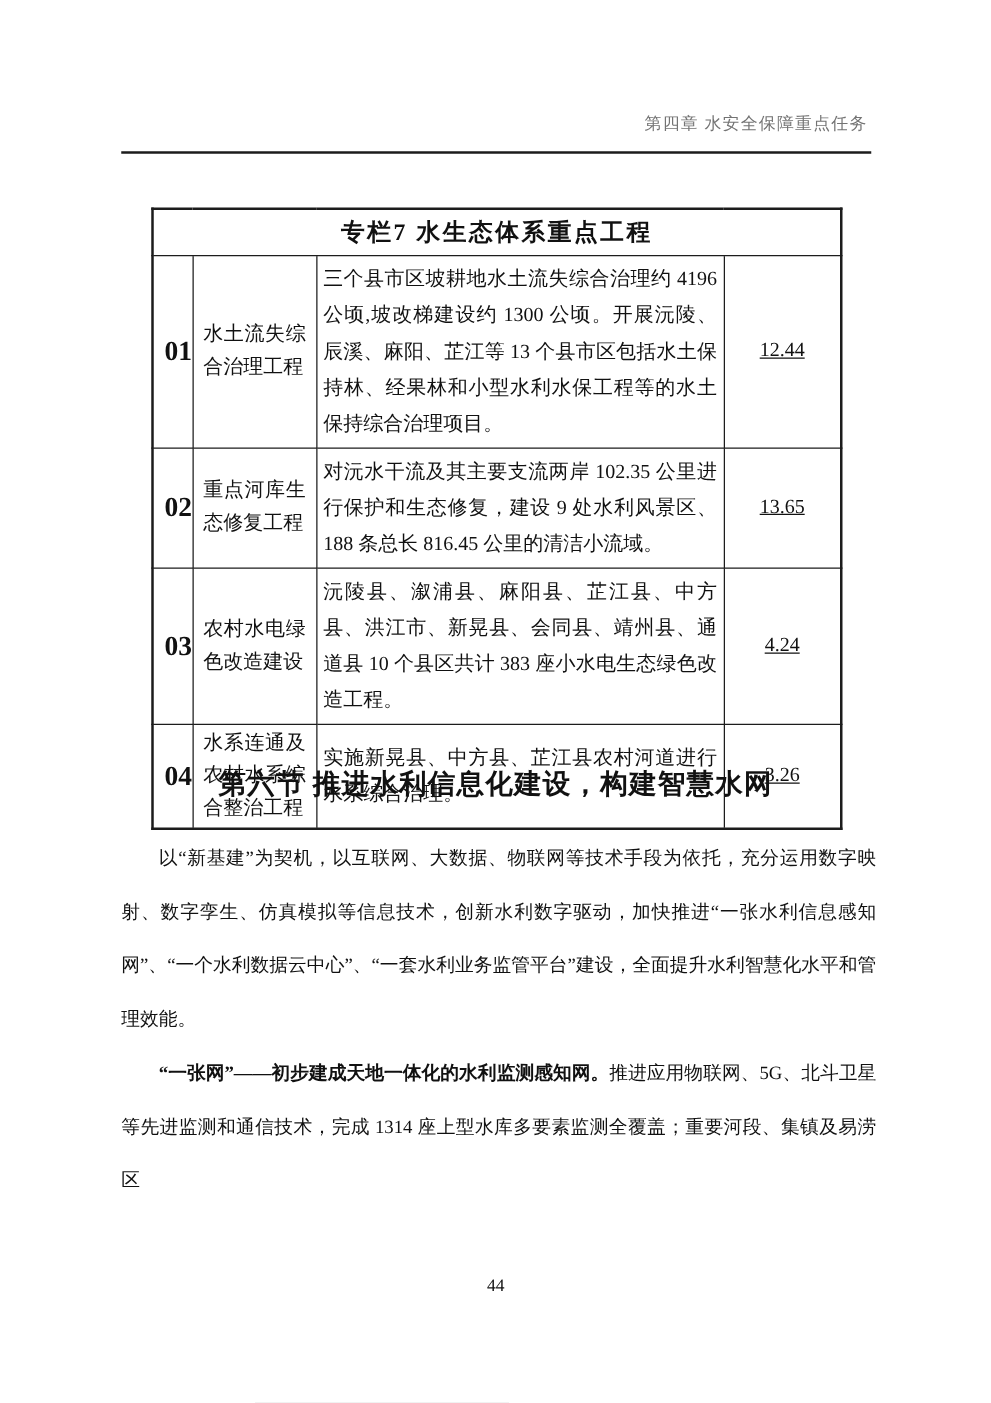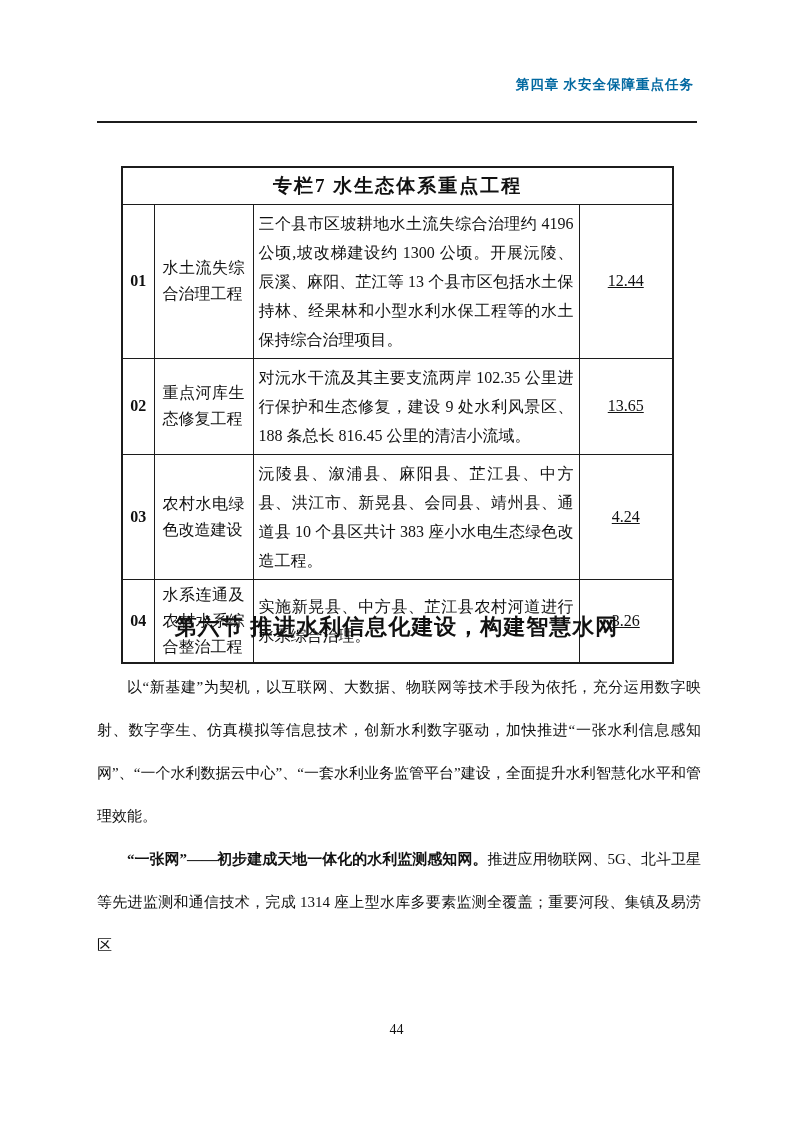--- a/index.html
+++ b/index.html
@@ -10,28 +10,28 @@
     height: 1122px;
     margin: 0 auto;
     background: #ffffff;
     font-family: "Liberation Serif", "DejaVu Serif", serif;
     color: #1a1a1a;
     overflow: hidden;
   }
   
   .running-header {
     position: absolute;
-    top: 76px;
+    top: 90px;
     left: 97px;
     width: 597px;
     text-align: right;
     font-size: 13.5px;
-    font-weight: bold;
+    font-weight: normal;
     letter-spacing: 1px;
-    color: #0369a1;
+    color: #737373;
   }
   .header-rule {
     position: absolute;
     top: 121px;
     left: 97px;
     width: 600px;
     height: 2px;
     background: #1c1c1c;
   }
   
@@ -52,21 +52,21 @@
   }
   .box-table .tbl-title {
     font-size: 19px;
     font-weight: bold;
     text-align: center;
     letter-spacing: 2px;
     height: 37px;
     margin-left: 28px;
   }
   .box-table .hdr { font-weight: bold; text-align: center; height: 56px; line-height: 22px; padding: 2px 4px; }
-  .box-table .no-cell { text-align: center; font-weight: bold; font-size: 16px; }
+  .box-table .no-cell { text-align: right; font-weight: bold; font-size: 22px; }
   .box-table .name-cell { text-align: justify; padding: 2px 8px; line-height: 26px; }
   .box-table .content-cell { text-align: justify; padding: 4px 5px; line-height: 29px; }
   .box-table .inv-cell { text-align: center; font-size: 16px; text-decoration: underline; }
   
   .section-heading {
     position: absolute;
     top: 612px;
     left: 0;
     width: 100%;
     text-align: center;

